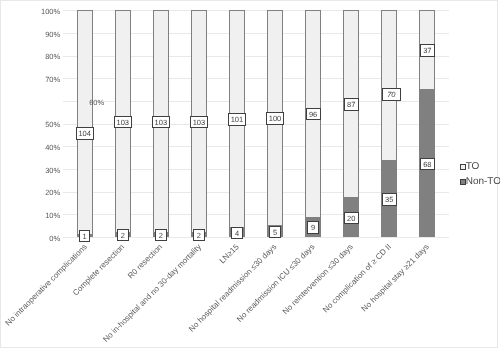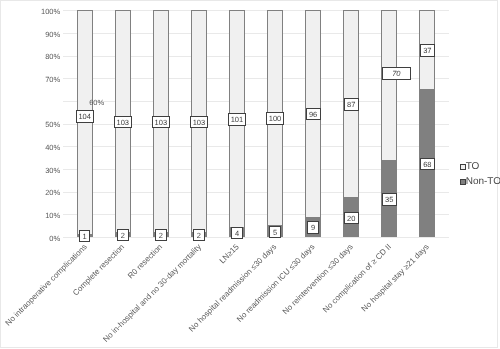--- a/index.html
+++ b/index.html
@@ -32,21 +32,21 @@
       <div class="gridline" style="top: 135.96px; background: rgb(233, 233, 233);"></div>
       <div class="gridline" style="top: 158.62px; background: rgb(233, 233, 233);"></div>
       <div class="gridline" style="top: 181.28px; background: rgb(233, 233, 233);"></div>
       <div class="gridline" style="top: 203.94px; background: rgb(233, 233, 233);"></div>
       <div class="gridline" style="top: 226.6px; background: rgb(233, 233, 233);"></div>
       <div class="bar" style="left: 13.4px; top: 0px; width: 16px; height: 226.6px;">
         <div class="seg" style="background: rgb(128, 128, 128); border-color: rgb(128, 128, 128); bottom: 0px; height: 2.1581px;"></div>
         <div class="seg" style="background: rgb(240, 240, 240); border-color: rgb(128, 128, 128); bottom: 2.1581px; height: 224.442px;"></div>
       </div>
       <div class="dlabel" style="width: 11.6px; left: 15.6px; top: 219.621px; color: rgb(63, 63, 63); border-color: rgb(63, 63, 63);">1</div>
-      <div class="dlabel" style="width: 18px; left: 12.4px; top: 100px; color: rgb(63, 63, 63); border-color: rgb(63, 63, 63);">104</div>
+      <div class="dlabel" style="width: 18px; left: 12.4px; top: 117px; color: rgb(63, 63, 63); border-color: rgb(63, 63, 63);">104</div>
       <div class="bar" style="left: 51.47px; top: 0px; width: 16px; height: 226.6px;">
         <div class="seg" style="background: rgb(128, 128, 128); border-color: rgb(128, 128, 128); bottom: 0px; height: 4.31619px;"></div>
         <div class="seg" style="background: rgb(240, 240, 240); border-color: rgb(128, 128, 128); bottom: 4.31619px; height: 222.284px;"></div>
       </div>
       <div class="dlabel" style="width: 11.6px; left: 53.67px; top: 218.542px; color: rgb(63, 63, 63); border-color: rgb(63, 63, 63);">2</div>
       <div class="dlabel" style="width: 18px; left: 50.47px; top: 105.242px; color: rgb(63, 63, 63); border-color: rgb(63, 63, 63);">103</div>
       <div class="bar" style="left: 89.54px; top: 0px; width: 16px; height: 226.6px;">
         <div class="seg" style="background: rgb(128, 128, 128); border-color: rgb(128, 128, 128); bottom: 0px; height: 4.31619px;"></div>
         <div class="seg" style="background: rgb(240, 240, 240); border-color: rgb(128, 128, 128); bottom: 4.31619px; height: 222.284px;"></div>
       </div>
@@ -80,21 +80,21 @@
         <div class="seg" style="background: rgb(128, 128, 128); border-color: rgb(128, 128, 128); bottom: 0px; height: 38.8457px;"></div>
         <div class="seg" style="background: rgb(240, 240, 240); border-color: rgb(128, 128, 128); bottom: 38.8457px; height: 187.754px;"></div>
       </div>
       <div class="dlabel" style="width: 14.8px; left: 280.49px; top: 201.277px; color: rgb(63, 63, 63); border-color: rgb(63, 63, 63);">20</div>
       <div class="dlabel" style="width: 14.8px; left: 280.49px; top: 87.9771px; color: rgb(63, 63, 63); border-color: rgb(63, 63, 63);">87</div>
       <div class="bar" style="left: 317.96px; top: 0px; width: 16px; height: 226.6px;">
         <div class="seg" style="background: rgb(128, 128, 128); border-color: rgb(128, 128, 128); bottom: 0px; height: 75.5333px;"></div>
         <div class="seg" style="background: rgb(240, 240, 240); border-color: rgb(128, 128, 128); bottom: 75.5333px; height: 151.067px;"></div>
       </div>
       <div class="dlabel" style="width: 14.8px; left: 318.56px; top: 182.933px; color: rgb(63, 63, 63); border-color: rgb(63, 63, 63);">35</div>
-      <div class="dlabel" style="width: 29px; left: 318.56px; top: 57px; color: rgb(63, 63, 63); border-color: rgb(63, 63, 63); font-style: italic;">70</div>
+      <div class="dlabel" style="width: 19px; left: 318.56px; top: 78px; color: rgb(63, 63, 63); border-color: rgb(63, 63, 63); font-style: italic;">70</div>
       <div class="bar" style="left: 356.03px; top: 0px; width: 16px; height: 226.6px;">
         <div class="seg" style="background: rgb(128, 128, 128); border-color: rgb(128, 128, 128); bottom: 0px; height: 146.75px;"></div>
         <div class="seg" style="background: rgb(240, 240, 240); border-color: rgb(128, 128, 128); bottom: 146.75px; height: 79.8495px;"></div>
       </div>
       <div class="dlabel" style="width: 14.8px; left: 356.63px; top: 147.325px; color: rgb(63, 63, 63); border-color: rgb(63, 63, 63);">68</div>
       <div class="dlabel" style="width: 14.8px; left: 356.63px; top: 34.0248px; color: rgb(63, 63, 63); border-color: rgb(63, 63, 63);">37</div>
     </div>
   <div id="yticks">
       <div class="ytick" style="top: 7.1px; left: 0px; width: 59.2px; color: rgb(89, 89, 89);">100%</div>
       <div class="ytick" style="top: 29.76px; left: 0px; width: 59.2px; color: rgb(89, 89, 89);">90%</div>

